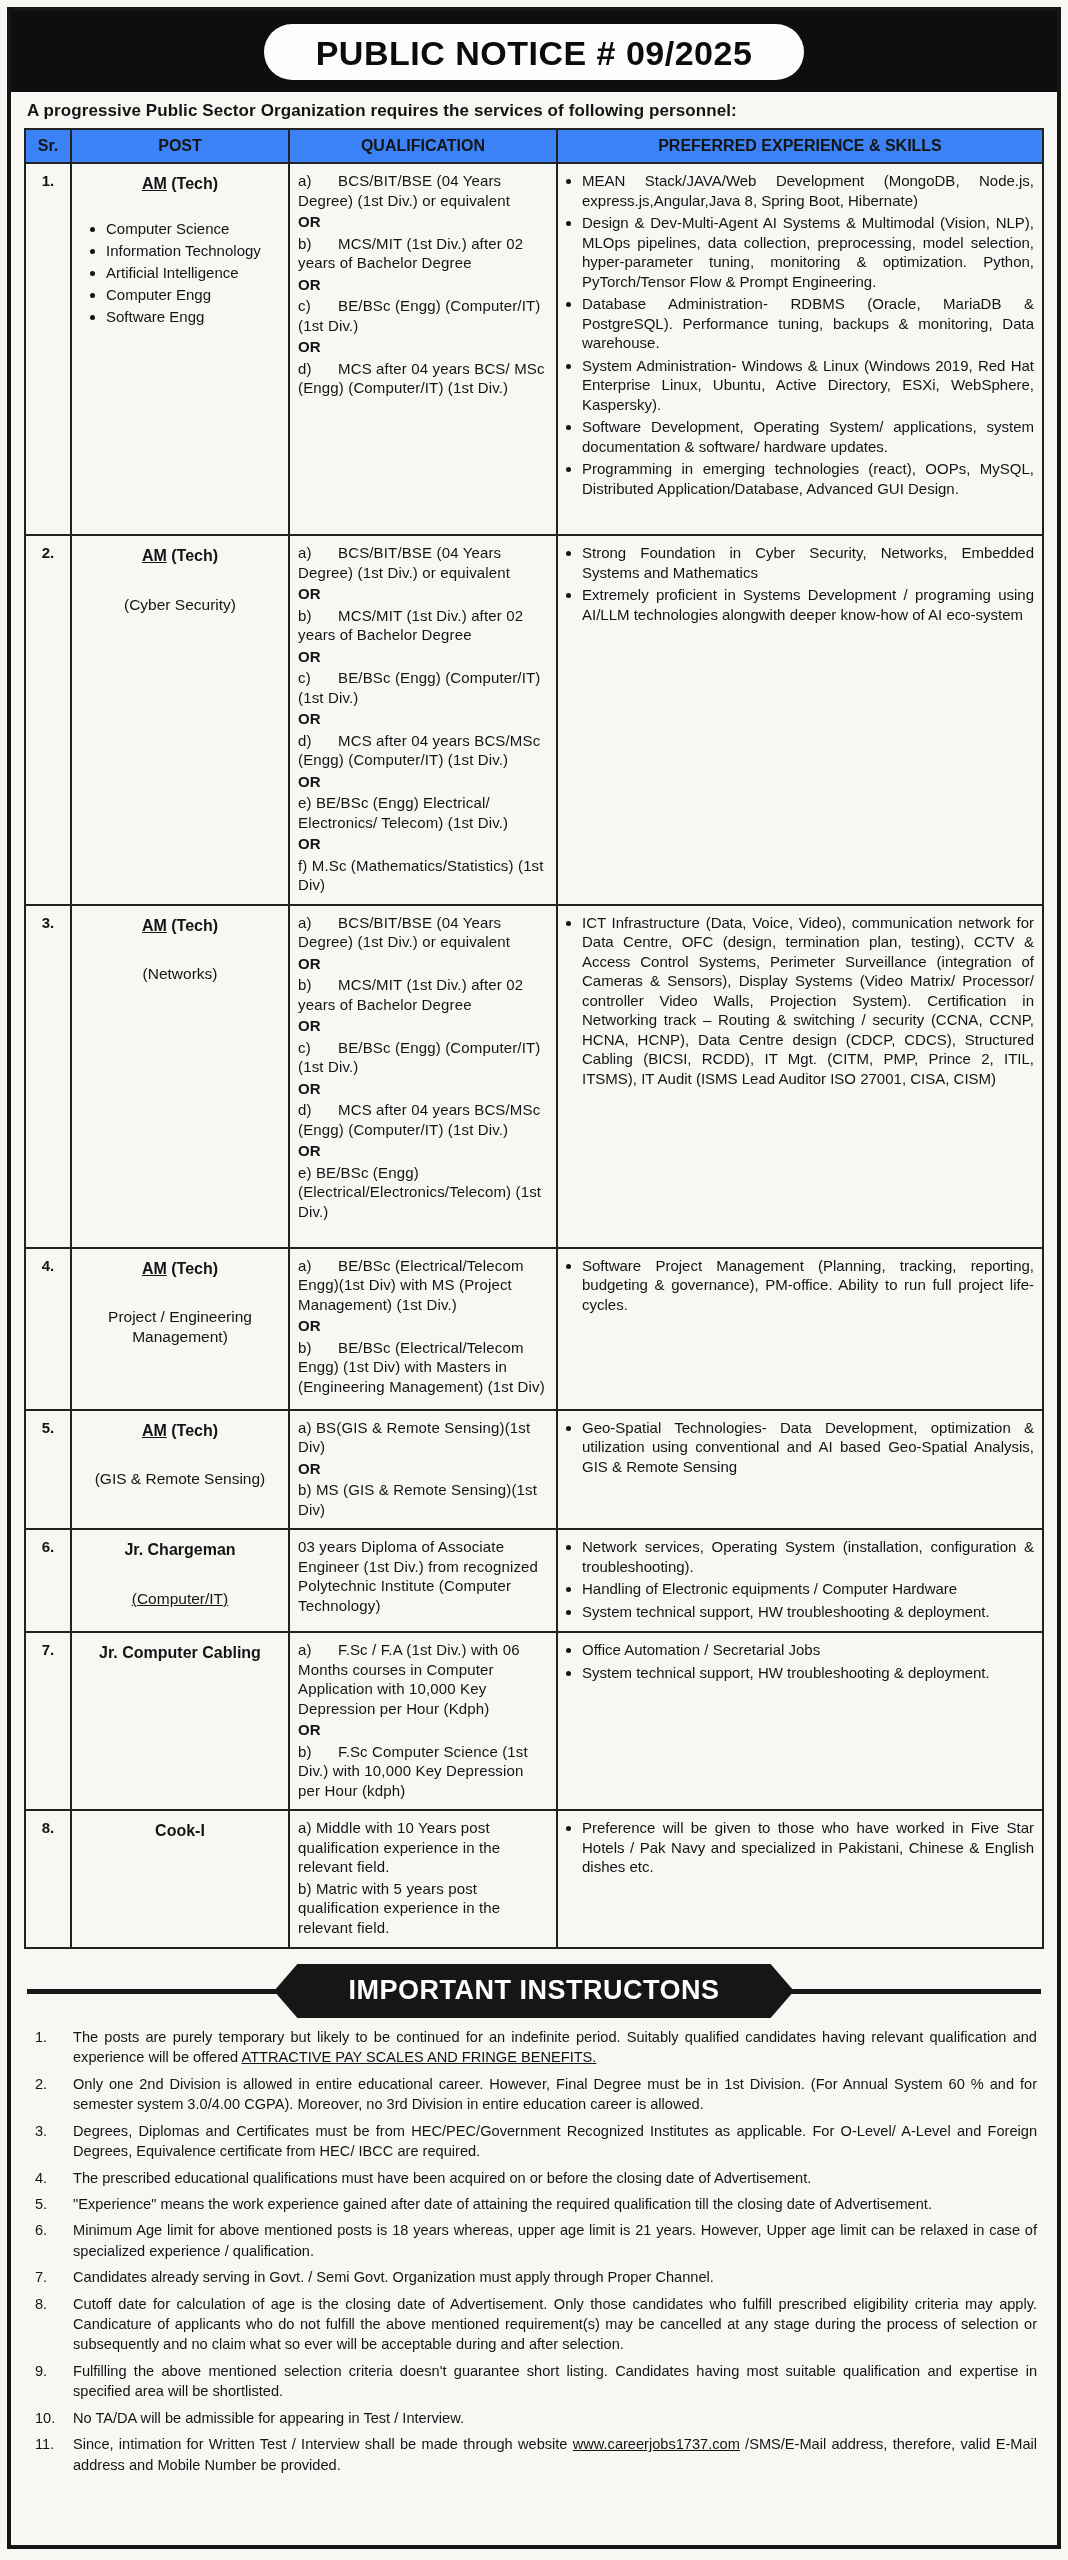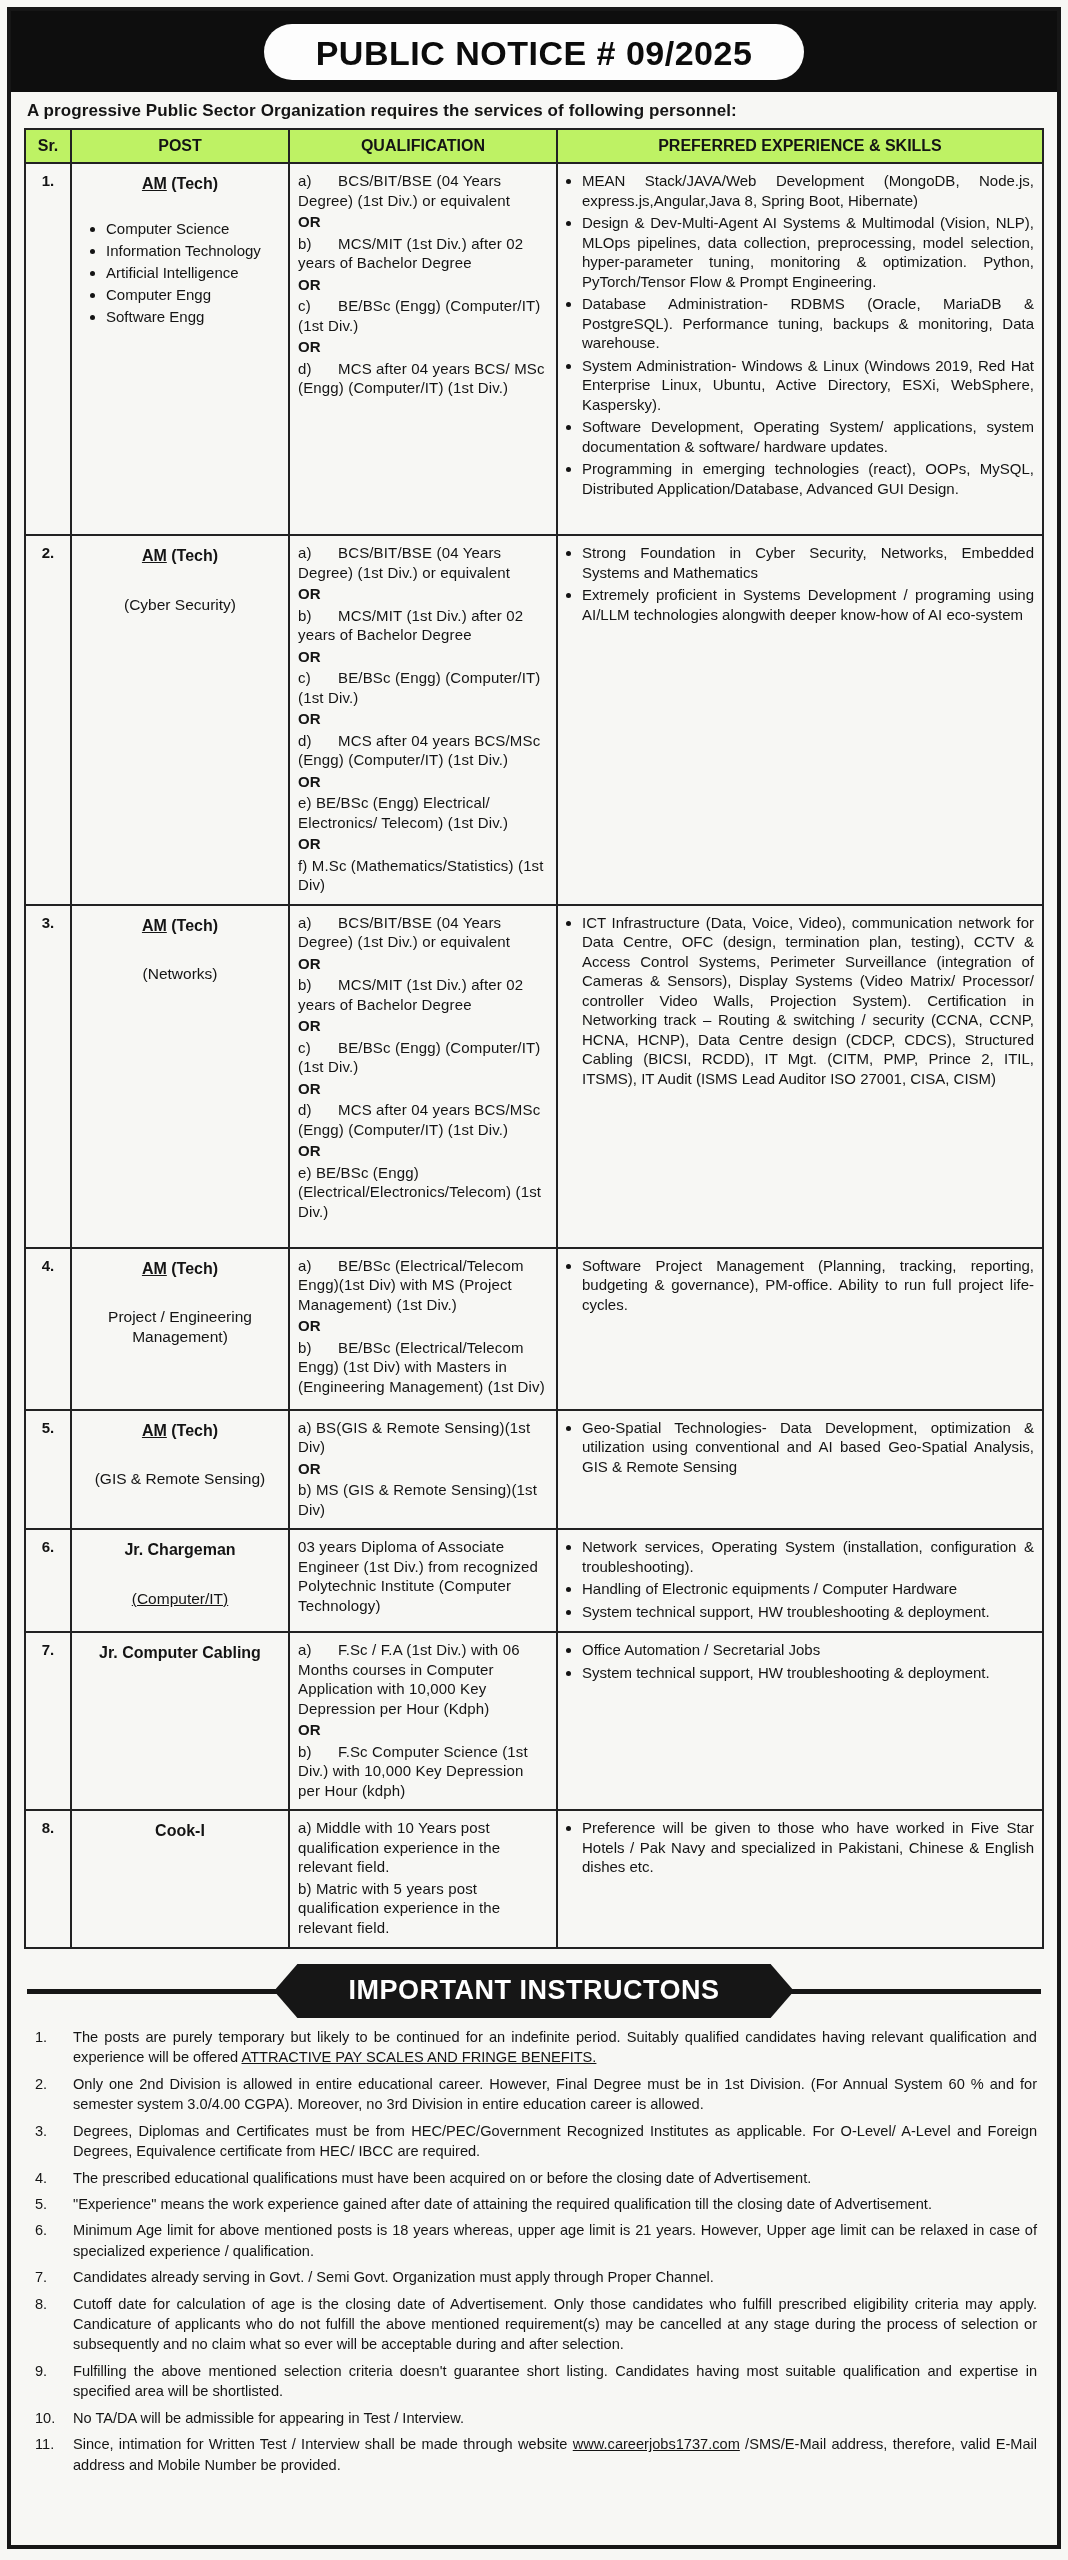--- a/index.html
+++ b/index.html
@@ -11,21 +11,21 @@
   .masthead{background:#0e0e0e;text-align:center;padding:13px 0 12px;}
   .notice-pill{display:inline-block;background:#fdfdfd;color:#0c0c0c;font-weight:bold;
         font-size:34px;line-height:1;padding:12px 52px 10px;border-radius:34px;letter-spacing:.5px;}
   .main-title{color:#fff;font-weight:bold;font-size:74px;line-height:1.02;letter-spacing:.5px;margin-top:7px;
         white-space:nowrap;}
 
   .intro{font-weight:bold;font-size:17px;padding:9px 16px 5px;letter-spacing:.1px;}
 
   
   table.jobs{border-collapse:collapse;margin:2px 13px 0;width:calc(100% - 26px);table-layout:fixed;}
-  table.jobs th{background:#bef264;border:2.5px solid #222;font-size:16px;font-weight:bold;padding:7px 2px;}
+  table.jobs th{background:#3b82f6;border:2.5px solid #222;font-size:16px;font-weight:bold;padding:7px 2px;}
   table.jobs td{border:2.5px solid #222;vertical-align:top;padding:7px 8px;font-size:15px;line-height:1.3;}
   .c-sr{font-weight:bold;font-size:17px;text-align:center;padding-top:9px;}
   .c-post{text-align:center;}
   .post-title{font-weight:bold;font-size:16px;margin-top:3px;}
   .post-sub{font-size:15.5px;margin-top:28px;}
   ul.post-bullets{margin:24px 0 0;padding-left:26px;text-align:left;}
   ul.post-bullets li{margin:2.5px 0;}
   .c-qual{letter-spacing:.15px;}
   .c-qual p{margin:0 0 2px;}
   .qlabel{display:inline-block;width:40px;}

